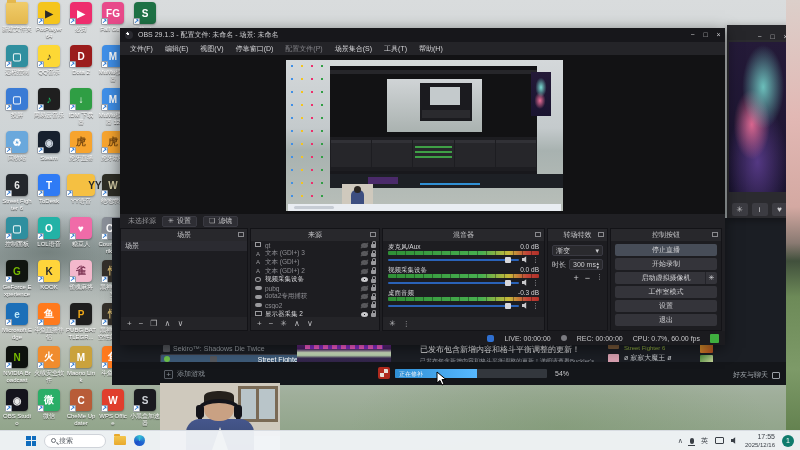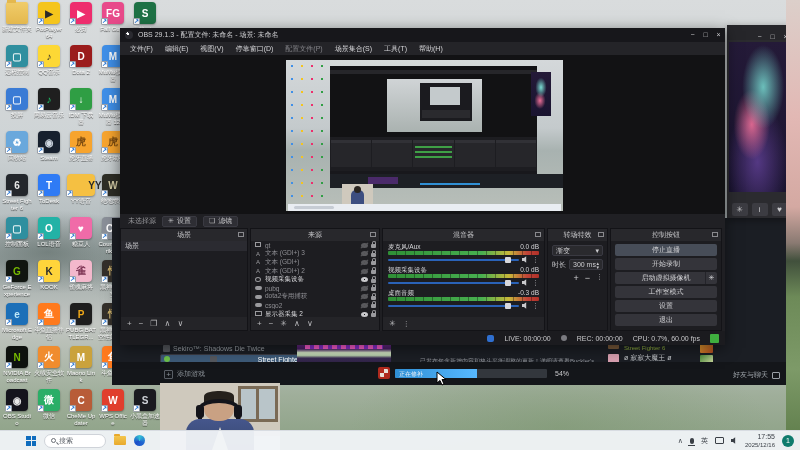--- a/index.html
+++ b/index.html
@@ -554,20 +554,21 @@
           <span class="st-gicon"></span>
           <span>Sekiro™: Shadows Die Twice</span>
         </div>
         <div class="st-row sel" style="top: 136px;">
           <span class="st-dl"></span>
           <span class="st-gicon"></span>
           <span>Street Fighter 6</span>
         </div>
       </div>
     <div id="st-banner"></div>
+    <div id="st-upd-title">已发布包含新增内容和格斗平衡调整的更新！</div>
     <div id="st-upd-sub">已发布包含新增内容和格斗平衡调整的更新！详细请查看Buckler's</div>
     <div class="st-thumb" style="left:588px;top:126px;background:linear-gradient(135deg,#e8a030,#b04a20);"></div>
     <div class="st-thumb" style="left:588px;top:137px;background:linear-gradient(135deg,#4a8a3a,#cfd8a0);"></div>
     <div id="st-friends">
         <div class="fr">
           <span class="av" style="background: rgb(122, 90, 58);"></span>
           <span class="n1">Koopa</span>
           <span class="n2">Street Fighter 6</span>
         </div>
         <div class="fr">

